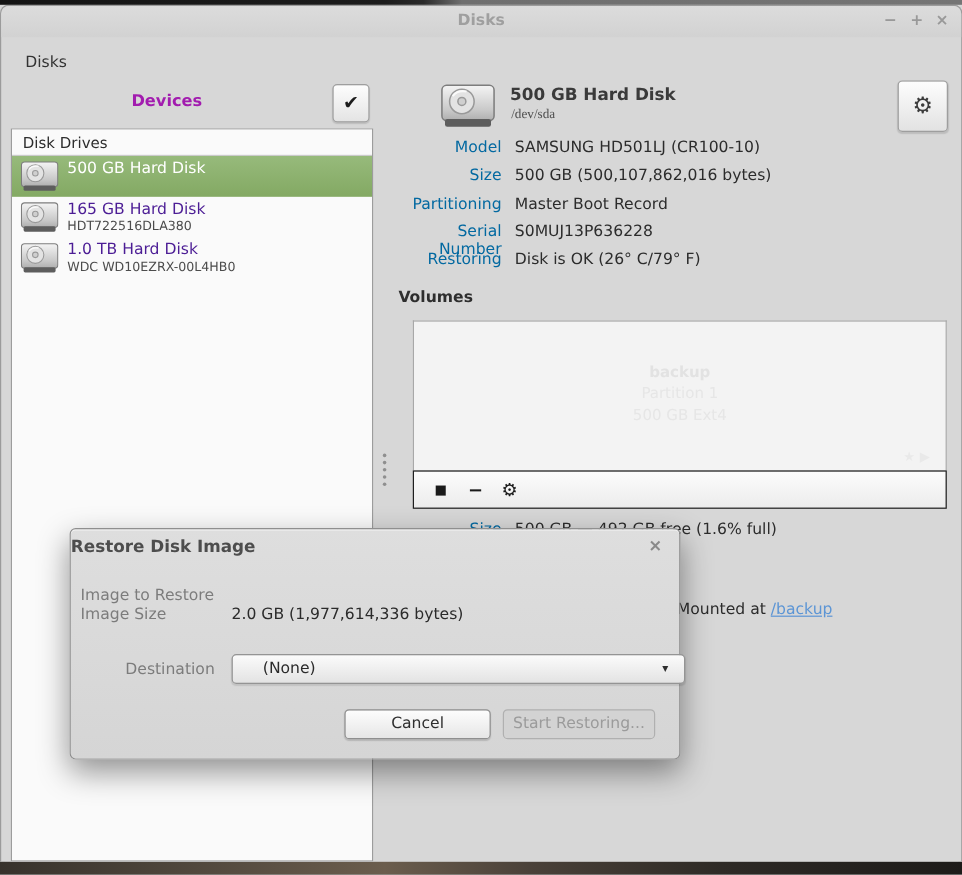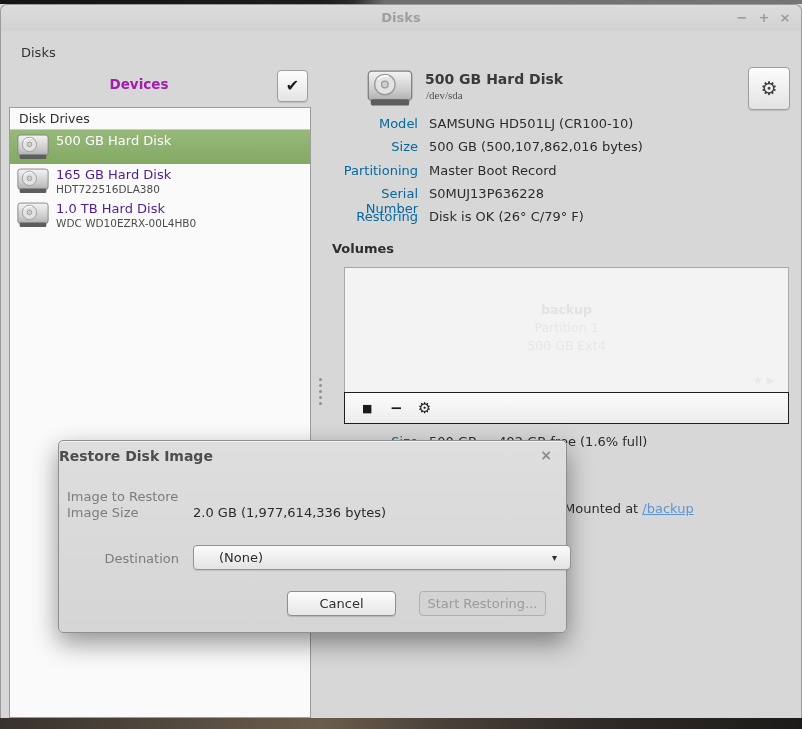--- a/index.html
+++ b/index.html
@@ -80,21 +80,21 @@
   .dlg-row{position:absolute;left:8px;width:490px;display:flex;align-items:baseline;}
   .dlg-label{width:112px;color:#7c7c7c;flex:none;}
   .dlg-value{margin-left:14px;color:#2b2b2b;white-space:nowrap;}
   .dlg-row1{top:48px;} .dlg-row2{top:64px;}
   .dlg-dest-label{position:absolute;left:8px;top:110px;width:112px;text-align:right;color:#7c7c7c;}
   .dropdown{position:absolute;left:134px;top:104px;width:378px;height:25px;
      background:linear-gradient(#fbfbfb,#e3e3e3);border:1px solid #949494;border-radius:4px;
      line-height:23px;padding-left:25px;color:#2b2b2b;box-shadow:0 1px 1px rgba(0,0,0,.1);cursor:default;}
   .dd-arrow{position:absolute;right:13px;top:0;font-size:10px;color:#2e2e2e;}
   .dlg-btn{position:absolute;top:150px;height:25px;border-radius:4px;text-align:center;line-height:23px;cursor:default;}
-  .btn-cancel{left:228px;width:109px;background:linear-gradient(#fdfdfd,#e6e6e6);
+  .btn-cancel{left:228px;width:122px;background:linear-gradient(#fdfdfd,#e6e6e6);
      border:1px solid #8f8f8f;color:#2e2e2e;box-shadow:0 1px 1px rgba(0,0,0,.15);}
   .btn-start{left:360px;width:127px;background:#d3d3d3;border:1px solid #b0b0b0;color:#9b9b9b;}
   svg{display:block;}
 </style>
 </head>
 <body>
 
 <div id="stage">
 
   <svg width="0" height="0" style="position:absolute" aria-hidden="true">

